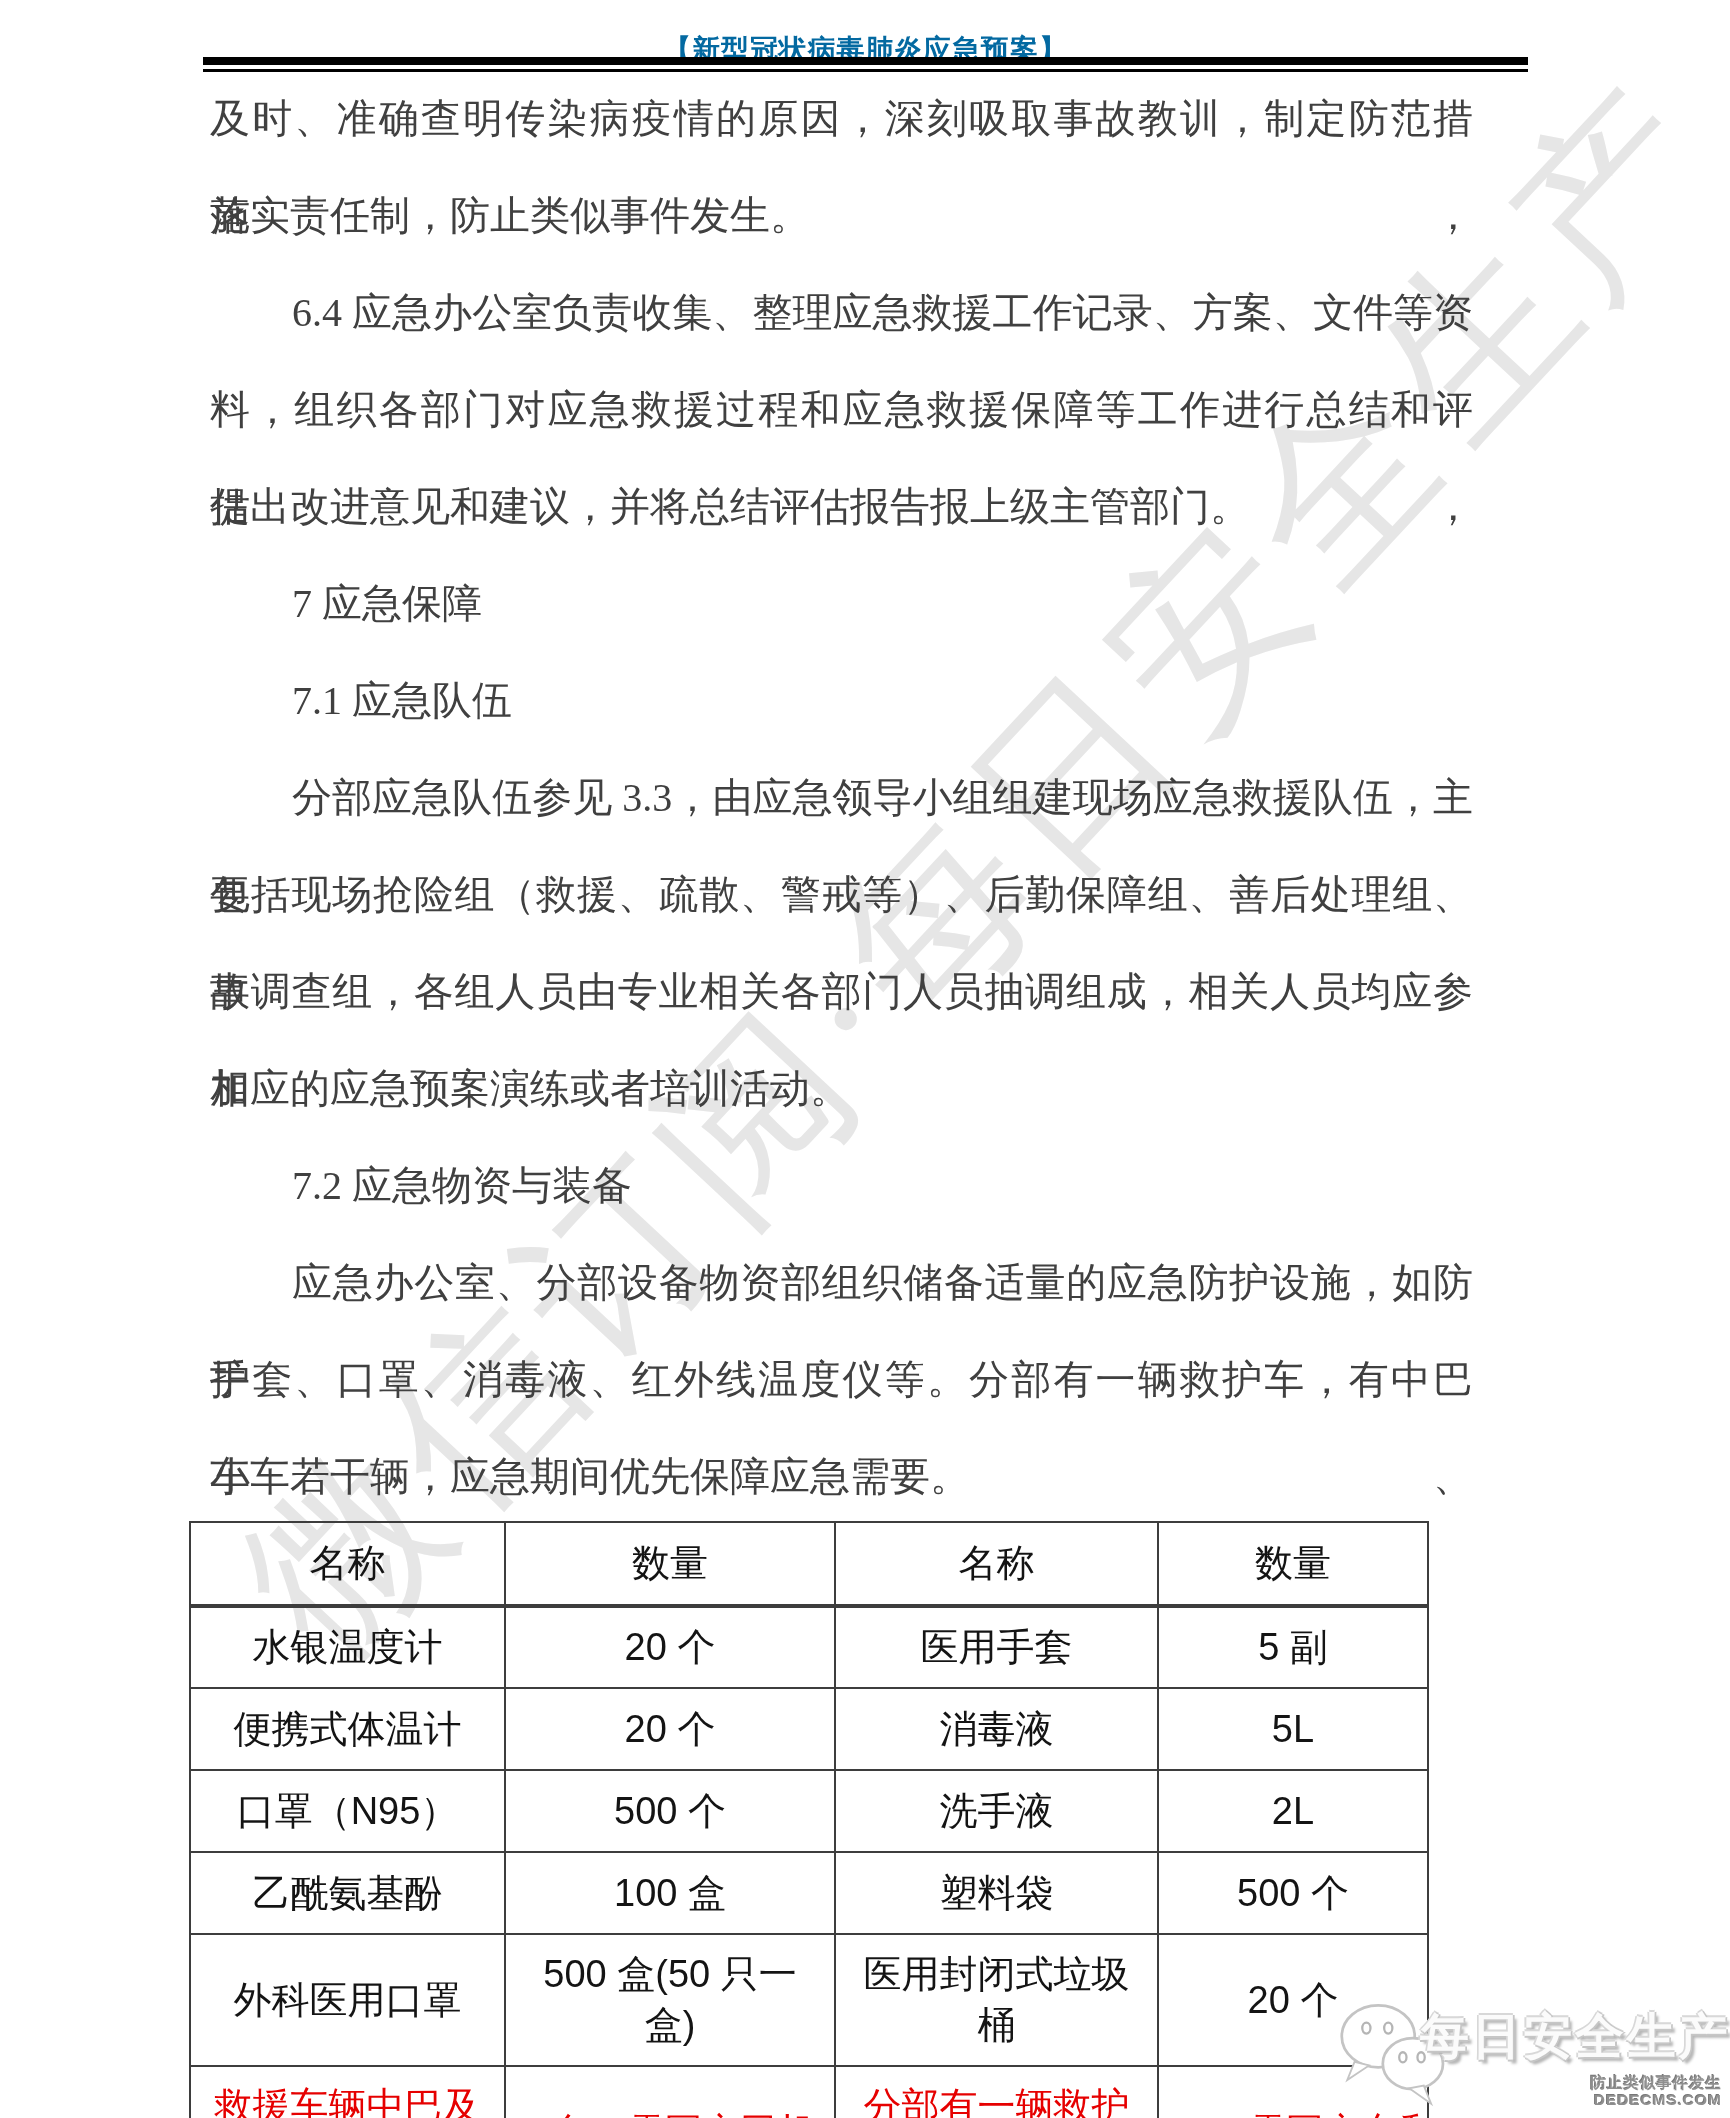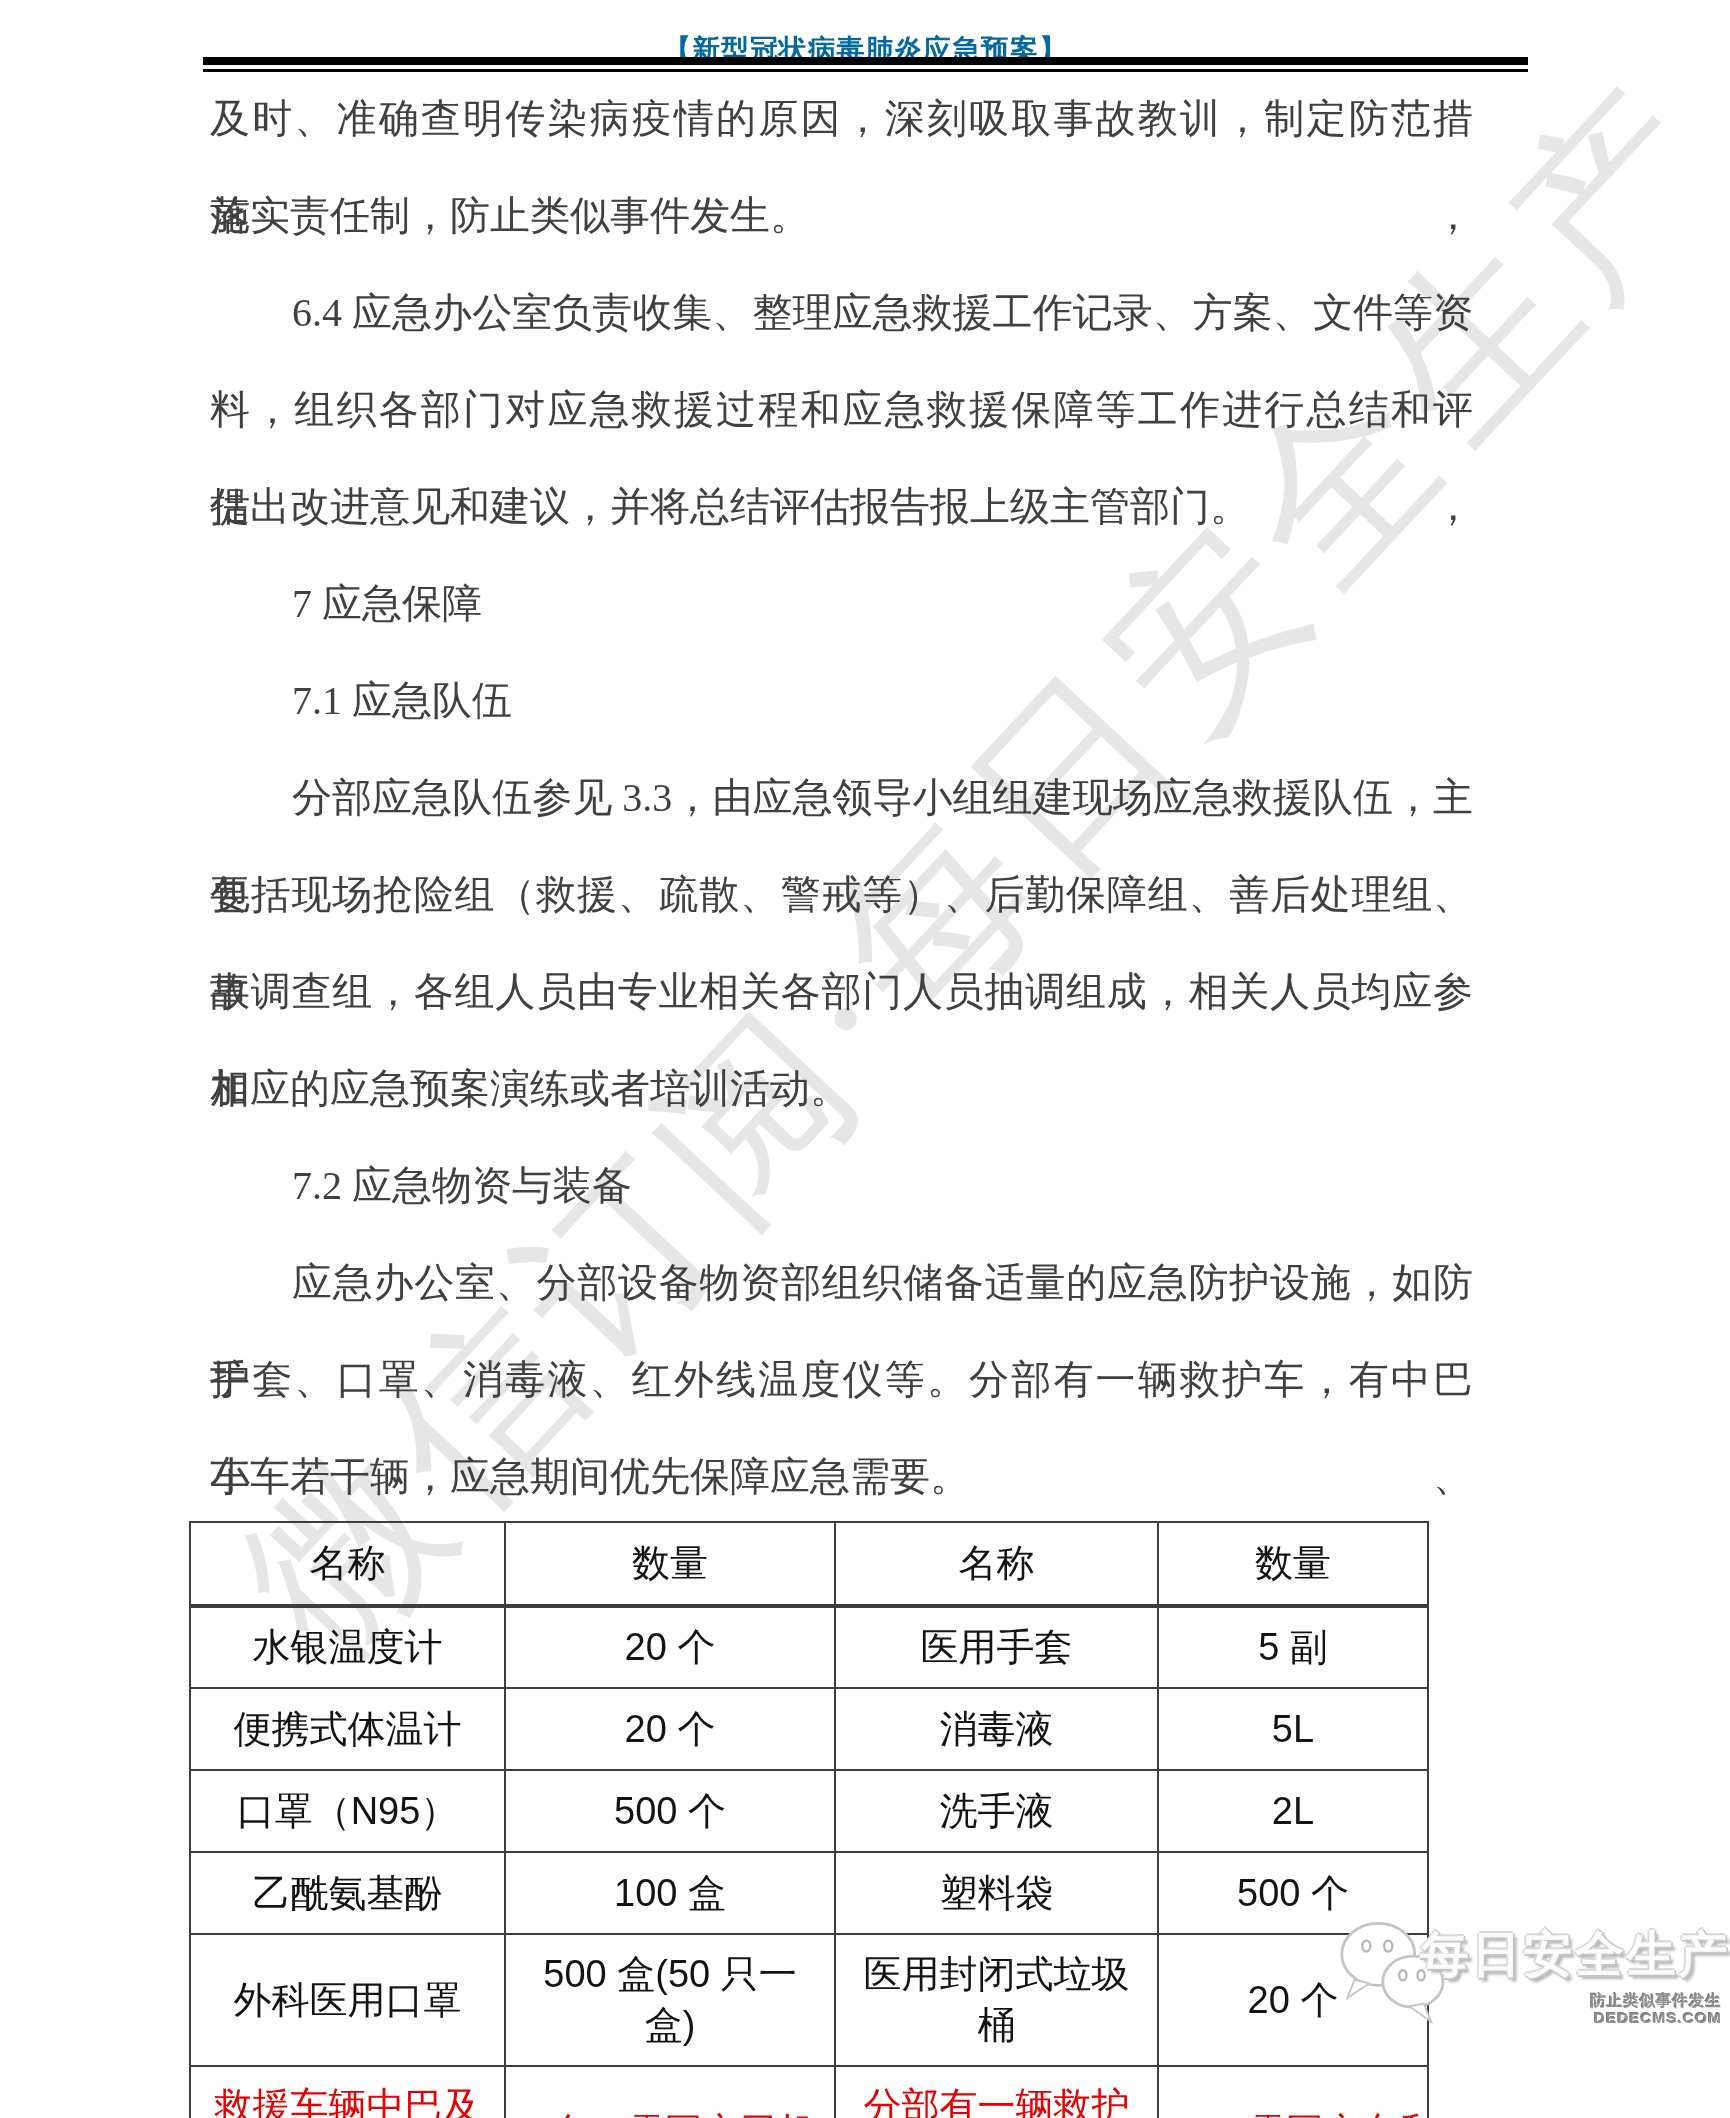--- a/index.html
+++ b/index.html
@@ -75,21 +75,21 @@
     padding:14px;
     overflow:visible;
   }
   tr.thead{height:84px;}
   tr.thead td{border-bottom-width:4.6px;}
   tr.r{height:82px;}
   tr.redrow{height:96px;}
   tr.redrow td{color:#e60000;}
   tr.redrow td.lft{text-align:left;padding-left:12.8px;white-space:nowrap;}
   
-  .brand{position:absolute;left:1336px;top:1884px;z-index:3;width:393px;height:150px;}
+  .brand{position:absolute;left:1336px;top:1966px;z-index:3;width:393px;height:150px;}
   .wechat-icon{position:absolute;left:0;top:32px;}
   .brand-text{
     position:absolute;left:84px;top:38px;
     font-family:"Liberation Sans","DejaVu Sans",sans-serif;
     font-weight:bold;
     font-size:49px;
     letter-spacing:2.7px;
     white-space:nowrap;
     color:#fbfbfb;
     text-shadow:1.8px 0 0 #c6c6c6,-1.8px 0 0 #d8d8d8,0 1.8px 0 #c6c6c6,0 -1.8px 0 #d8d8d8,3.7px 3.7px 2.7px #b6b6b6;

